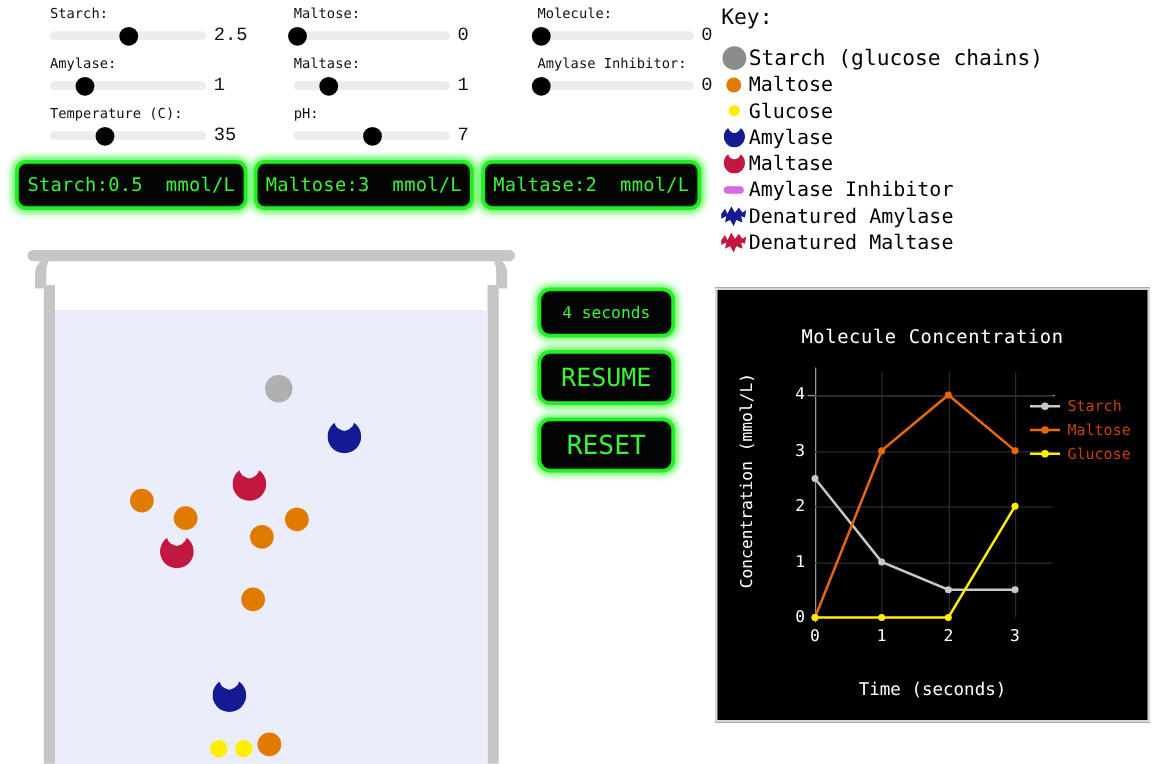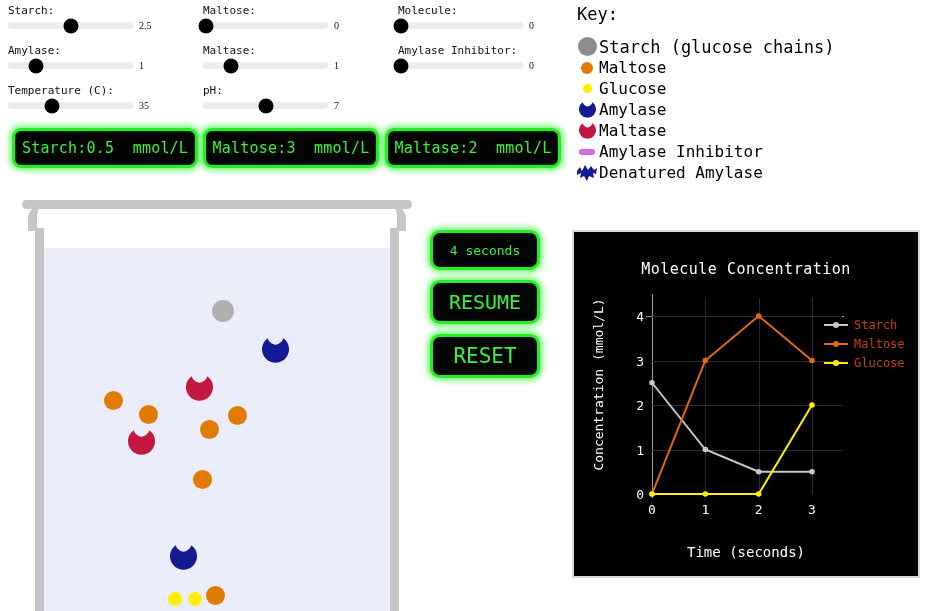--- a/index.html
+++ b/index.html
@@ -7,38 +7,38 @@
     width:925px;height:611px;
     background:#ffffff;
     font-family:"DejaVu Sans Mono","Liberation Mono",monospace;
     overflow:hidden;
     position:relative;
   }
   
   #controls{position:absolute;left:0;top:0;width:565px;height:125px;}
   .slider-col{position:absolute;top:0;width:185px;}
   .col-1{left:8px;} .col-2{left:203px;} .col-3{left:398px;}
-  .slider-group{height:40px;position:relative;}
+  .slider-group{height:40px;position:relative;margin-left:32px;}
   .slider-label{
     font-size:11px;color:#111;line-height:13px;
     font-family:"DejaVu Sans Mono","Liberation Mono",monospace;
     white-space:nowrap;margin:0 0 3px 0;padding-top:4px;
   }
   .slider-row{display:flex;align-items:center;gap:6px;}
   .track{
     position:relative;width:125px;height:7px;border-radius:4px;
     background:#ececec;flex:none;
   }
   .thumb{
     position:absolute;top:50%;width:15px;height:15px;border-radius:50%;
     background:#000;transform:translate(-50%,-50%);
   }
   .slider-value{
-    font-size:10px;color:#111;min-width:22px;
-    font-family:Liberation Serif, serif;
+    font-size:15px;color:#111;min-width:22px;
+    font-family:Liberation Mono, monospace;
   }
   
   #readouts{position:absolute;left:0;top:128px;width:565px;height:42px;}
   .led{
     position:absolute;top:0;height:34px;background:#040404;
     border:3px solid #22ee22;border-radius:9px;
     box-shadow:0 0 6px 2px rgba(40,240,40,.75),inset 0 0 3px rgba(40,240,40,.3);
     display:flex;align-items:center;justify-content:center;
     color:#3cf03c;font-size:15px;letter-spacing:.2px;
     font-family:"DejaVu Sans Mono","Liberation Mono",monospace;
@@ -269,20 +269,28 @@
         </span>
         <span class="key-text">Amylase Inhibitor</span>
       </div>
       <div class="key-row">
         <span class="key-icon">
           <svg width="22" height="18" viewBox="0 0 22 18">
             <path d="M1 7 L4 3 L6 7 L9 1 L12 6 L15 2 L18 6 L21 4 L20 10 L17 9 L18 14 L13 12 L11 17 L8 12 L4 14 L5 9 L1 11 Z" fill="#141a94"></path>
           </svg>
         </span>
         <span class="key-text">Denatured Amylase</span>
+      </div>
+      <div class="key-row">
+        <span class="key-icon">
+          <svg width="22" height="18" viewBox="0 0 22 18">
+            <path d="M1 7 L4 3 L6 7 L9 1 L12 6 L15 2 L18 6 L21 4 L20 10 L17 9 L18 14 L13 12 L11 17 L8 12 L4 14 L5 9 L1 11 Z" fill="#c2183f"></path>
+          </svg>
+        </span>
+        <span class="key-text">Denatured Maltase</span>
       </div>
     </div>
 </div>
 
 <div id="beaker">
   <div class="rim"></div>
   <div class="rim-flare-l"></div>
   <div class="rim-flare-r"></div>
   <div class="wall-l"></div>
   <div class="wall-r"></div>

